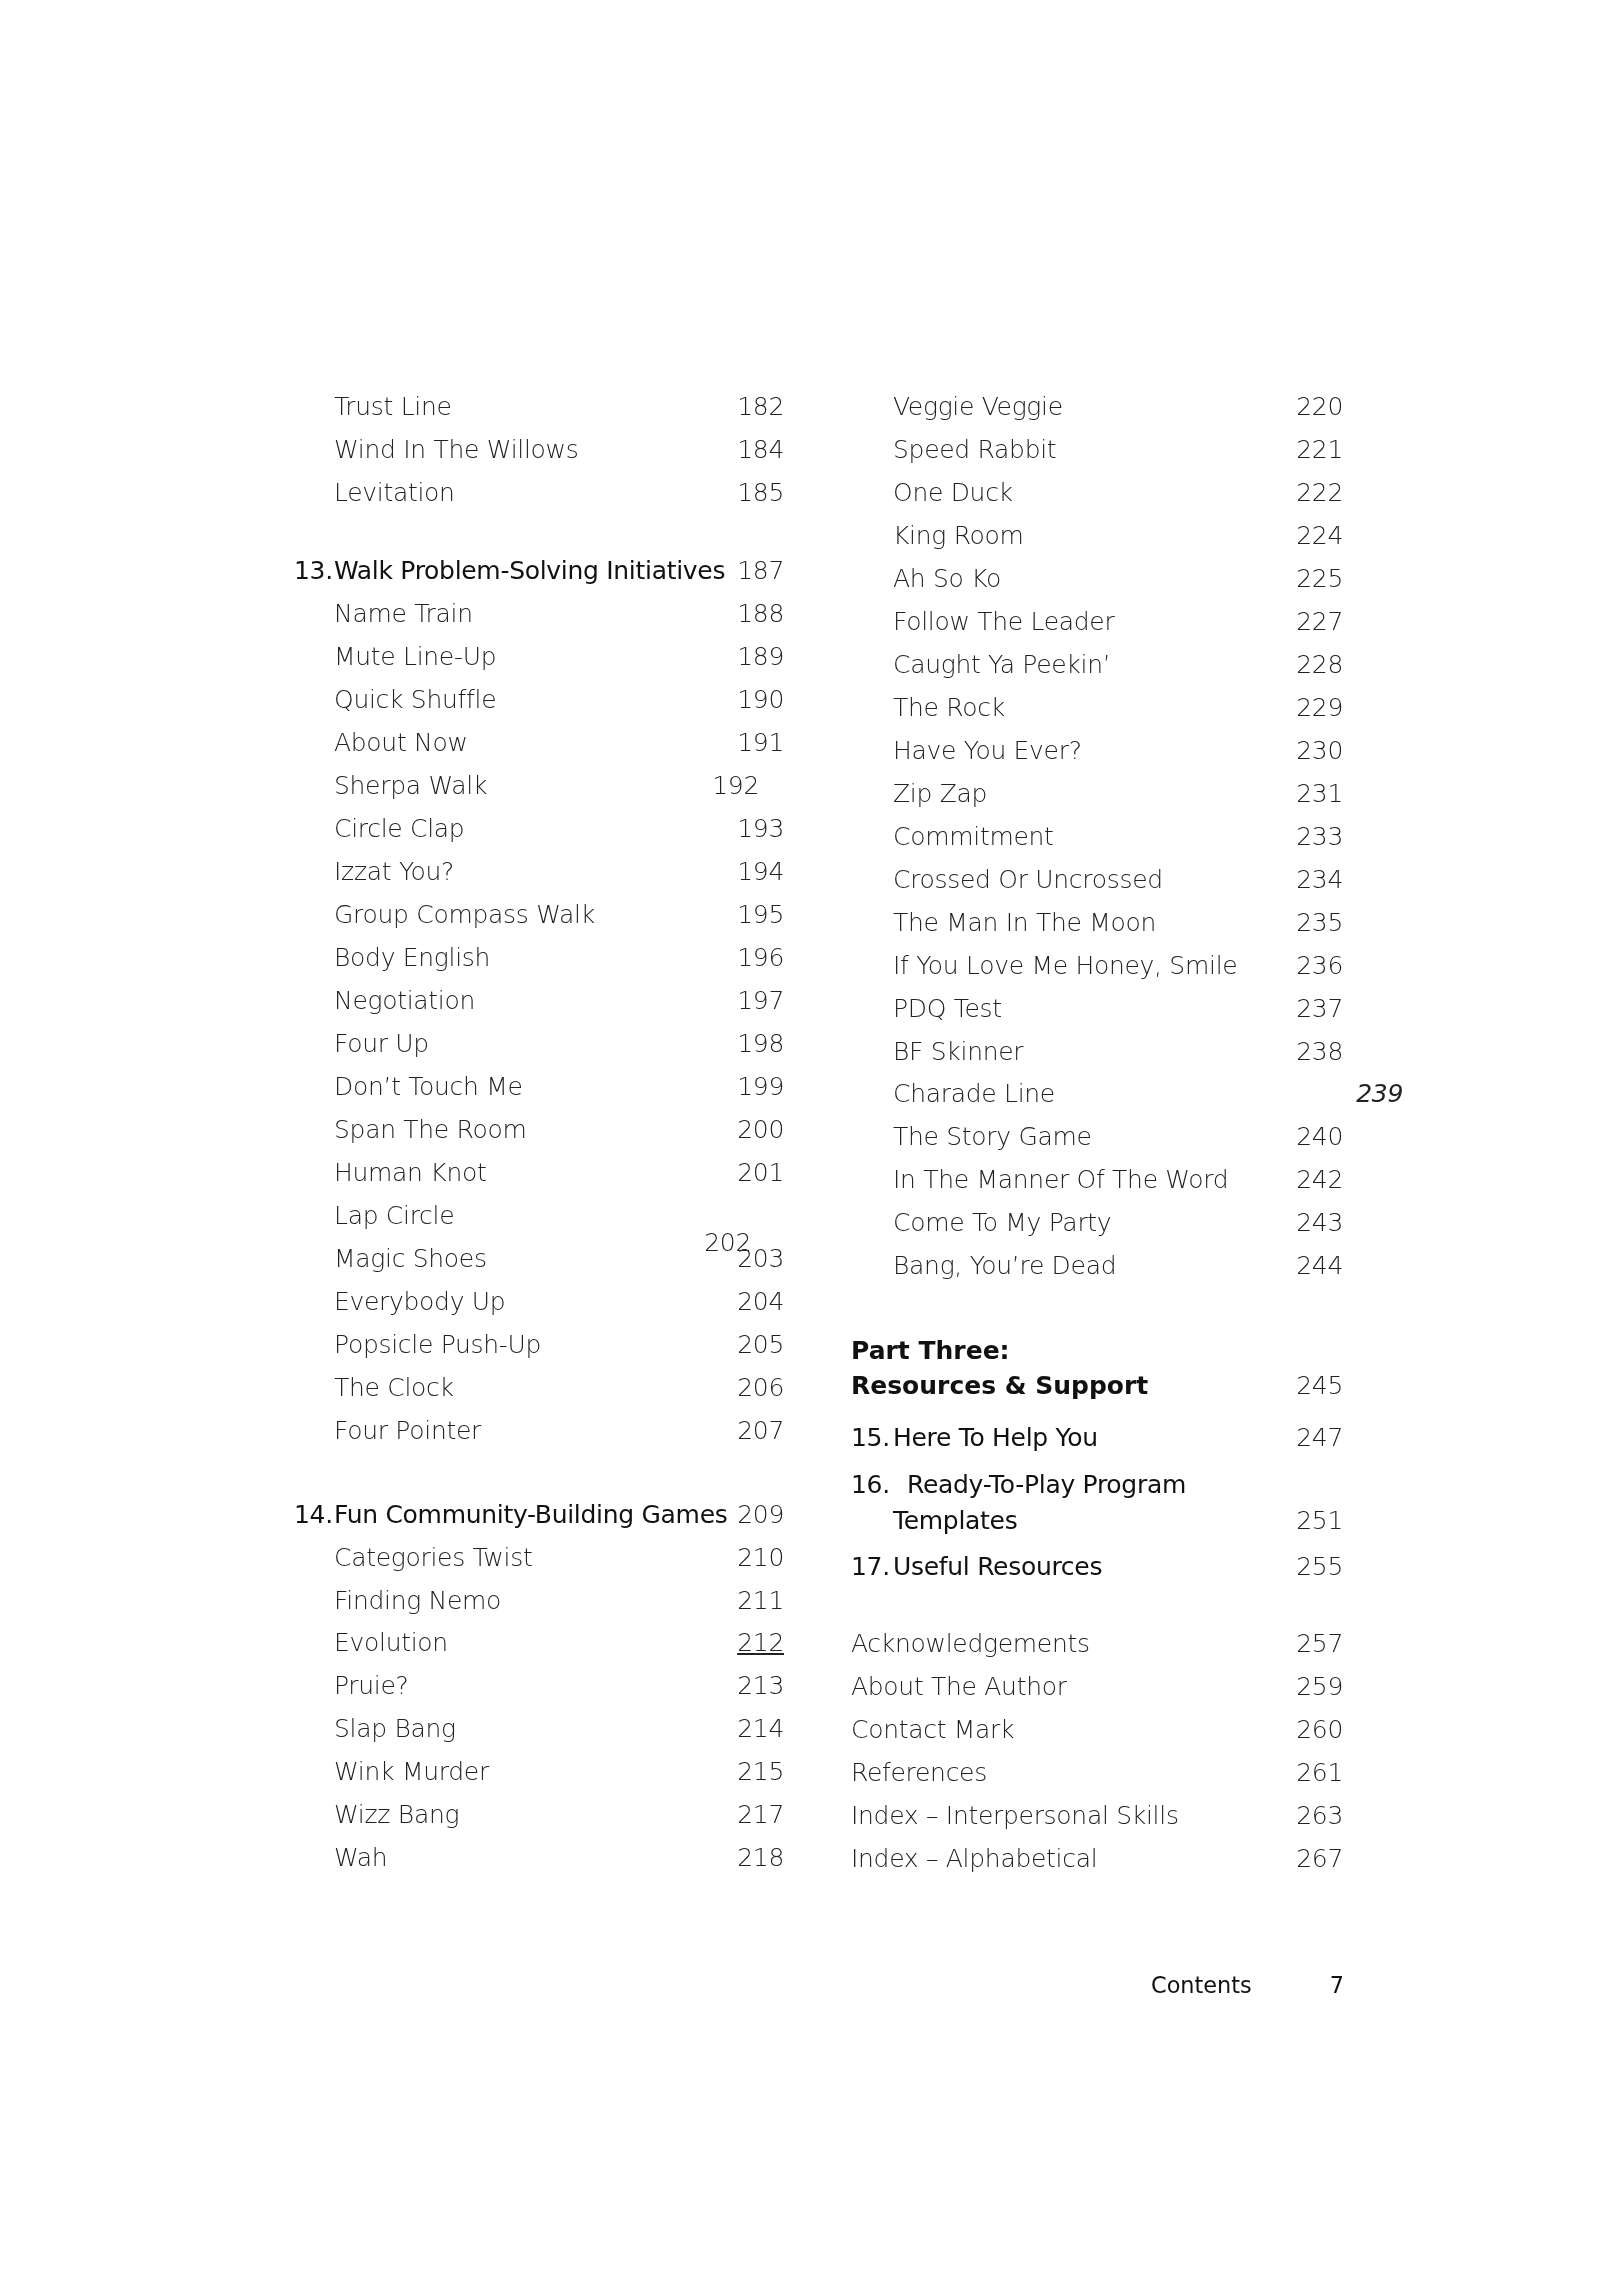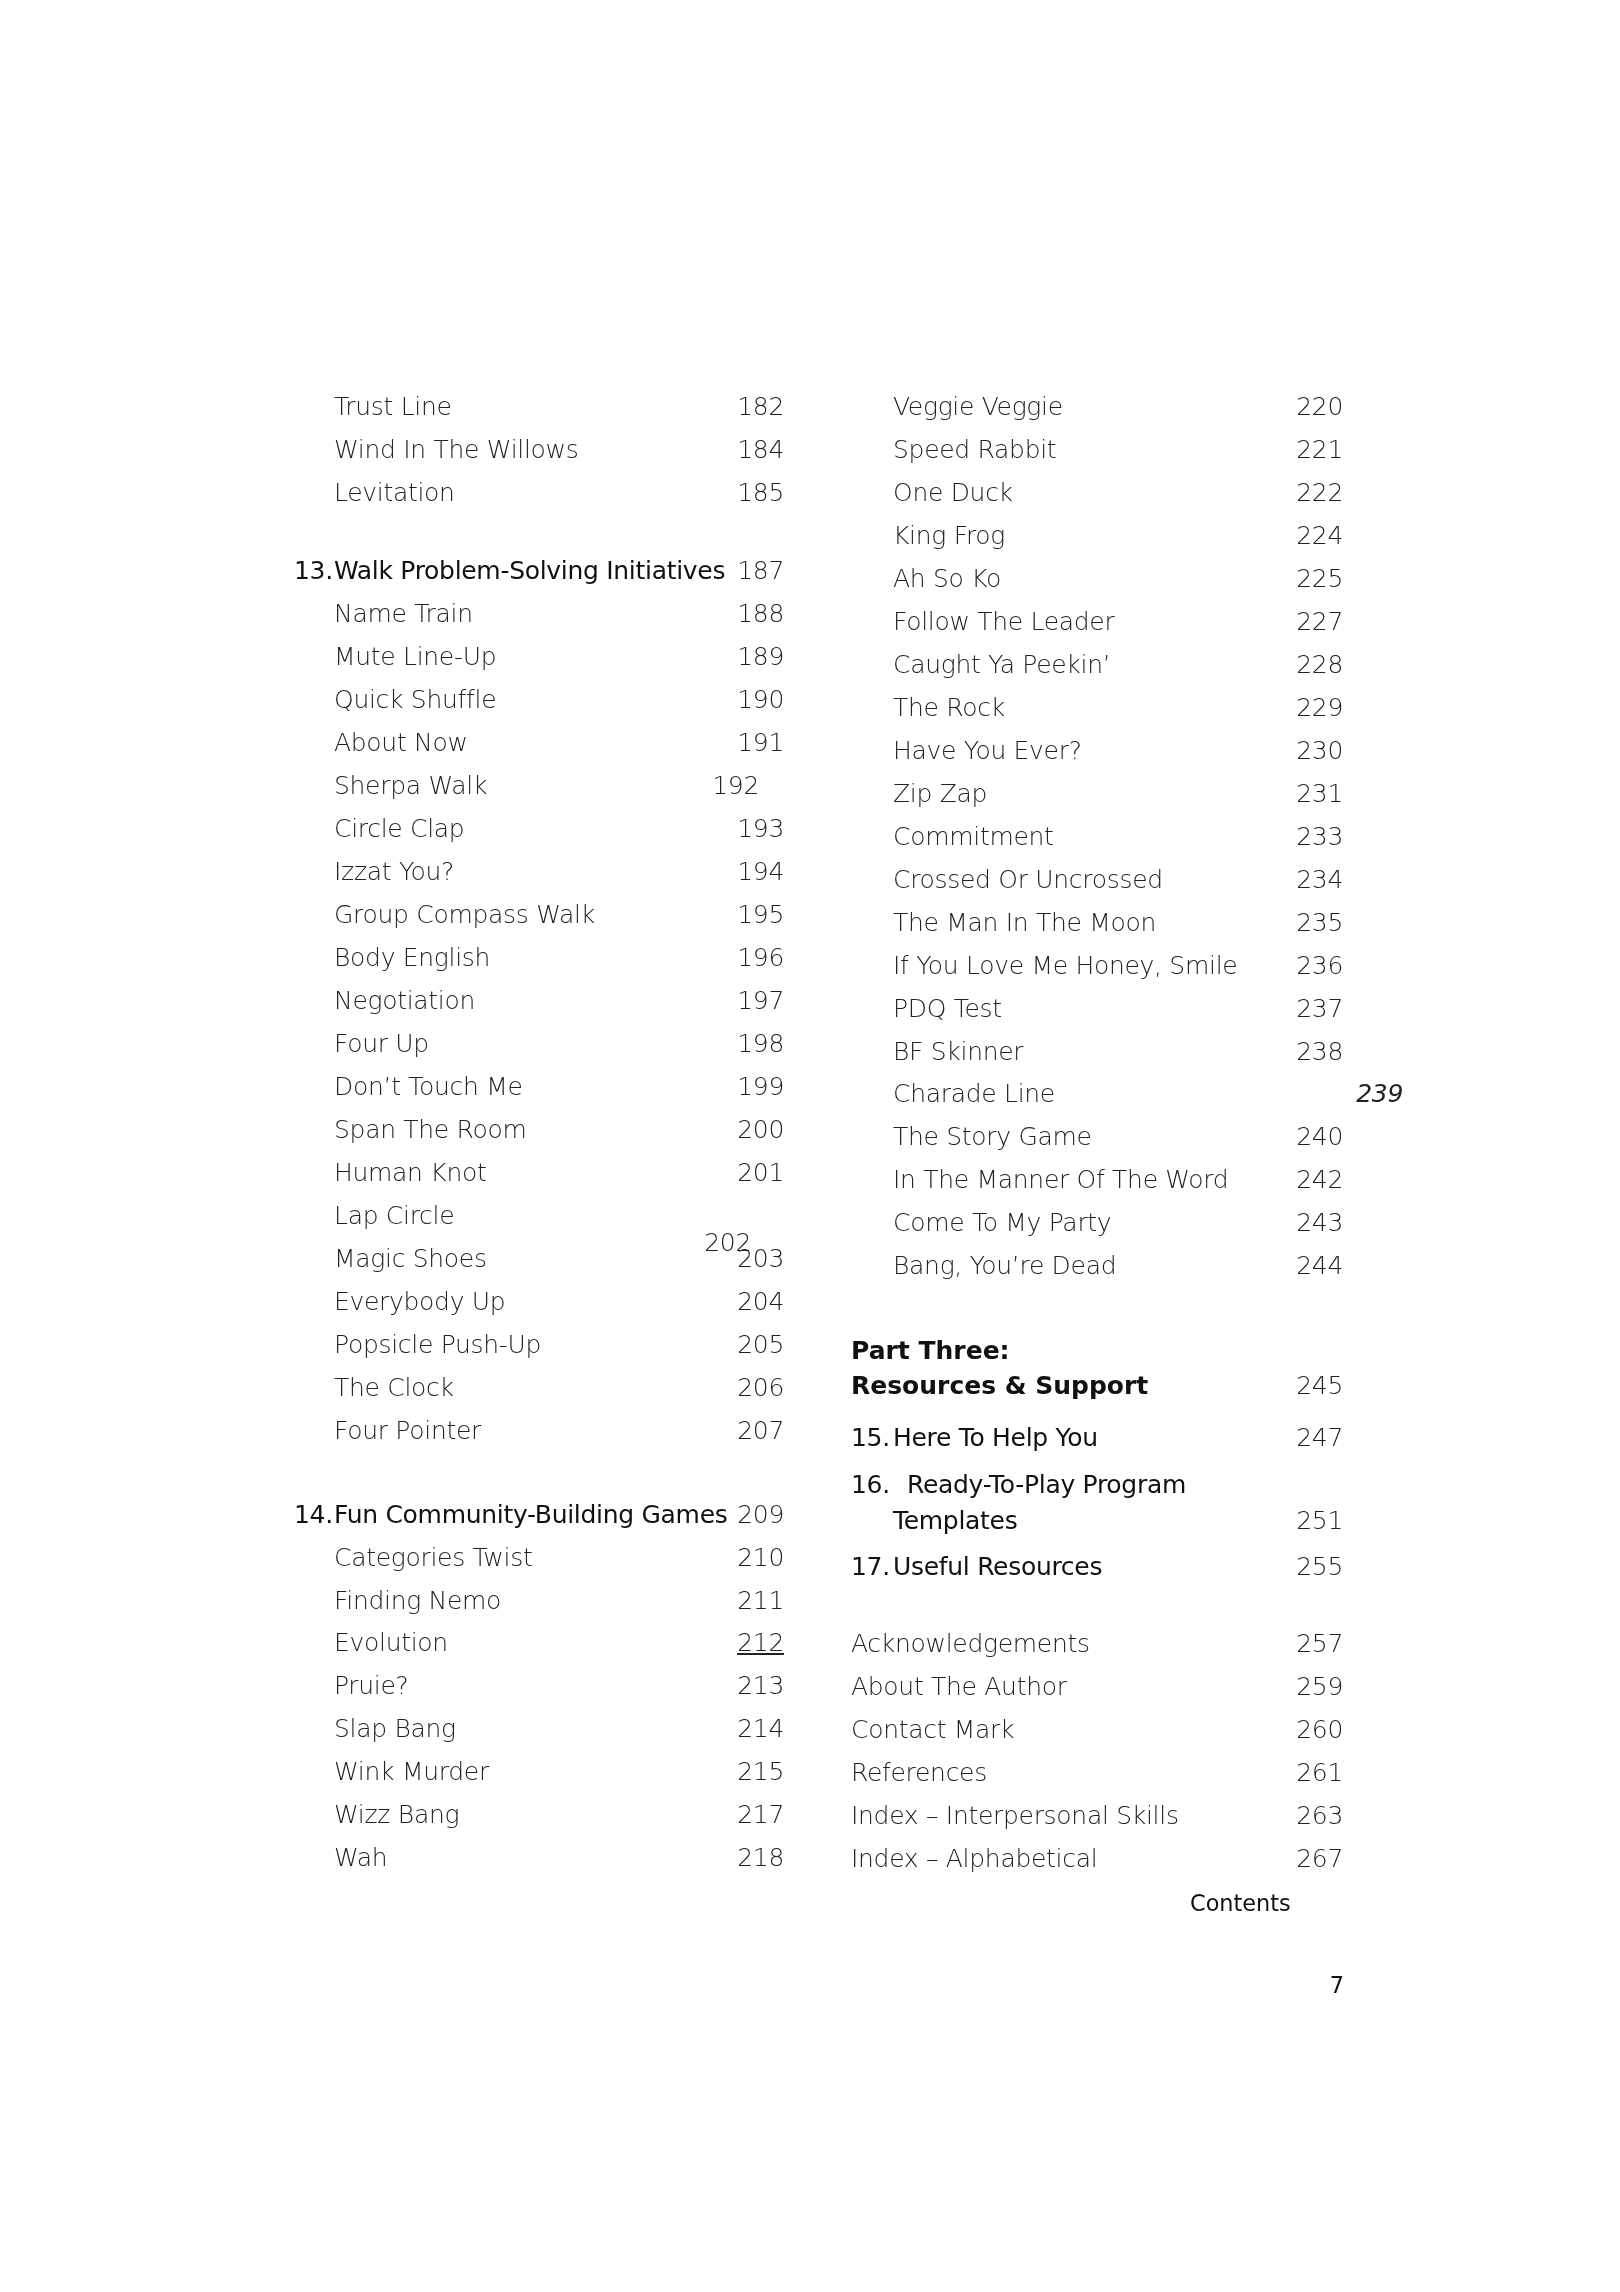--- a/index.html
+++ b/index.html
@@ -158,21 +158,21 @@
     </div>
     <div class="row light" style="top: 432px; left: 0px; width: 1620px;">
       <span class="title" style="left: 893px;">Speed Rabbit</span>
       <span class="page" style="left: 1236px; width: 107px;">221</span>
     </div>
     <div class="row light" style="top: 475px; left: 0px; width: 1620px;">
       <span class="title" style="left: 893px;">One Duck</span>
       <span class="page" style="left: 1236px; width: 107px;">222</span>
     </div>
     <div class="row light" style="top: 518px; left: 0px; width: 1620px;">
-      <span class="title" style="left: 893px;">King Frog</span>
+      <span class="title" style="left: 893px;">King Room</span>
       <span class="page" style="left: 1236px; width: 107px;">224</span>
     </div>
     <div class="row light" style="top: 561px; left: 0px; width: 1620px;">
       <span class="title" style="left: 893px;">Ah So Ko</span>
       <span class="page" style="left: 1236px; width: 107px;">225</span>
     </div>
     <div class="row light" style="top: 604px; left: 0px; width: 1620px;">
       <span class="title" style="left: 893px;">Follow The Leader</span>
       <span class="page" style="left: 1236px; width: 107px;">227</span>
     </div>
@@ -280,15 +280,15 @@
     <div class="row light" style="top: 1798px; left: 0px; width: 1620px;">
       <span class="title" style="left: 851px;">Index – Interpersonal Skills</span>
       <span class="page" style="left: 1236px; width: 107px;">263</span>
     </div>
     <div class="row light" style="top: 1841px; left: 0px; width: 1620px;">
       <span class="title" style="left: 851px;">Index – Alphabetical</span>
       <span class="page" style="left: 1236px; width: 107px;">267</span>
     </div>
   </div>
 
-<div class="footer" style="top:1888px; left:1151px;margin-left:39px;">Contents</div>
+<div class="footer" style="top:1970px; left:1151px;">Contents</div>
 <div class="footer" style="top:1970px; left:1290px; width:54px; text-align:right;">7</div>
 
 
 </body></html>

